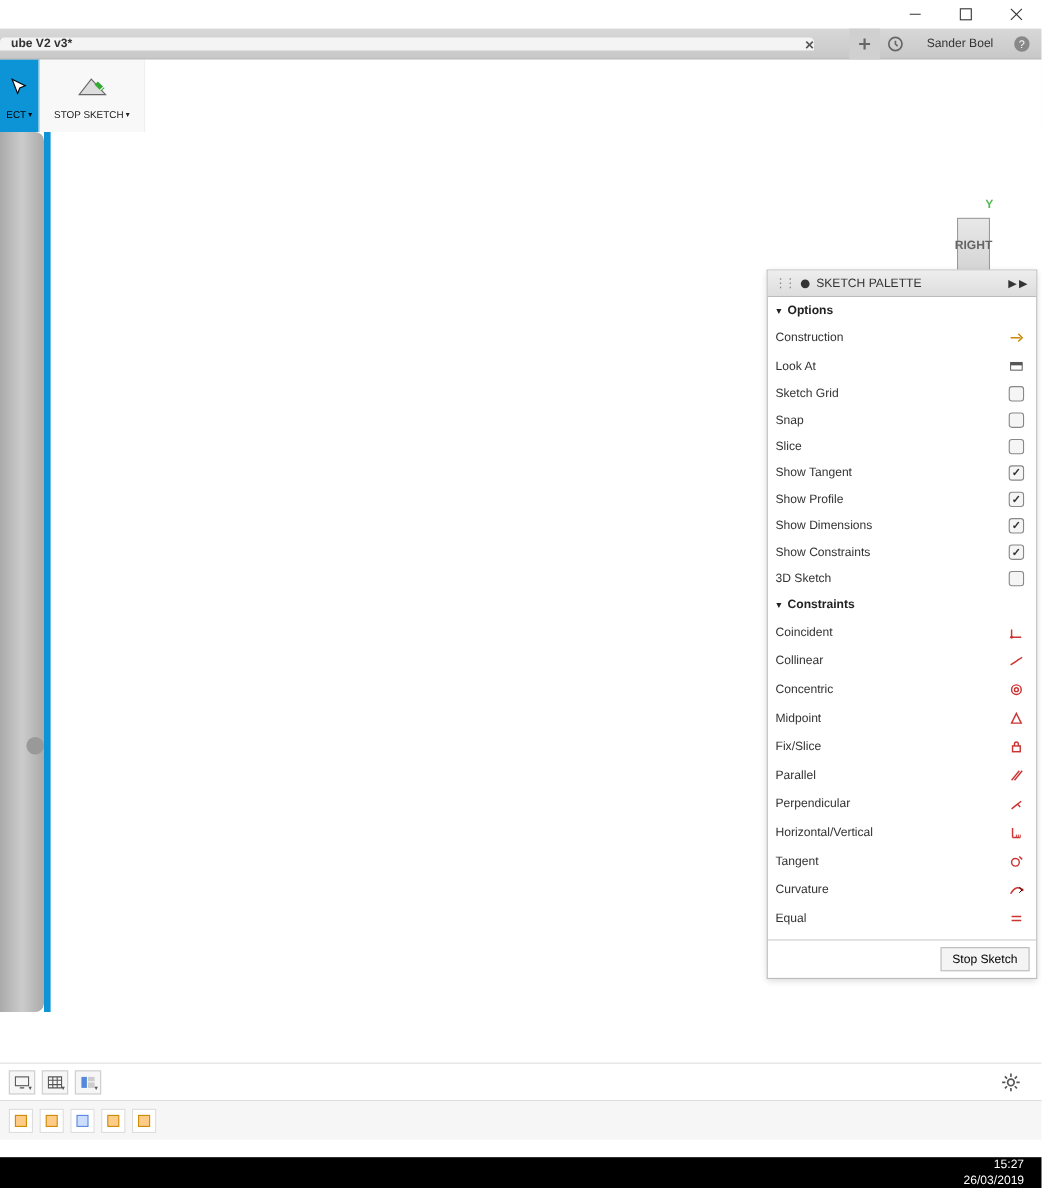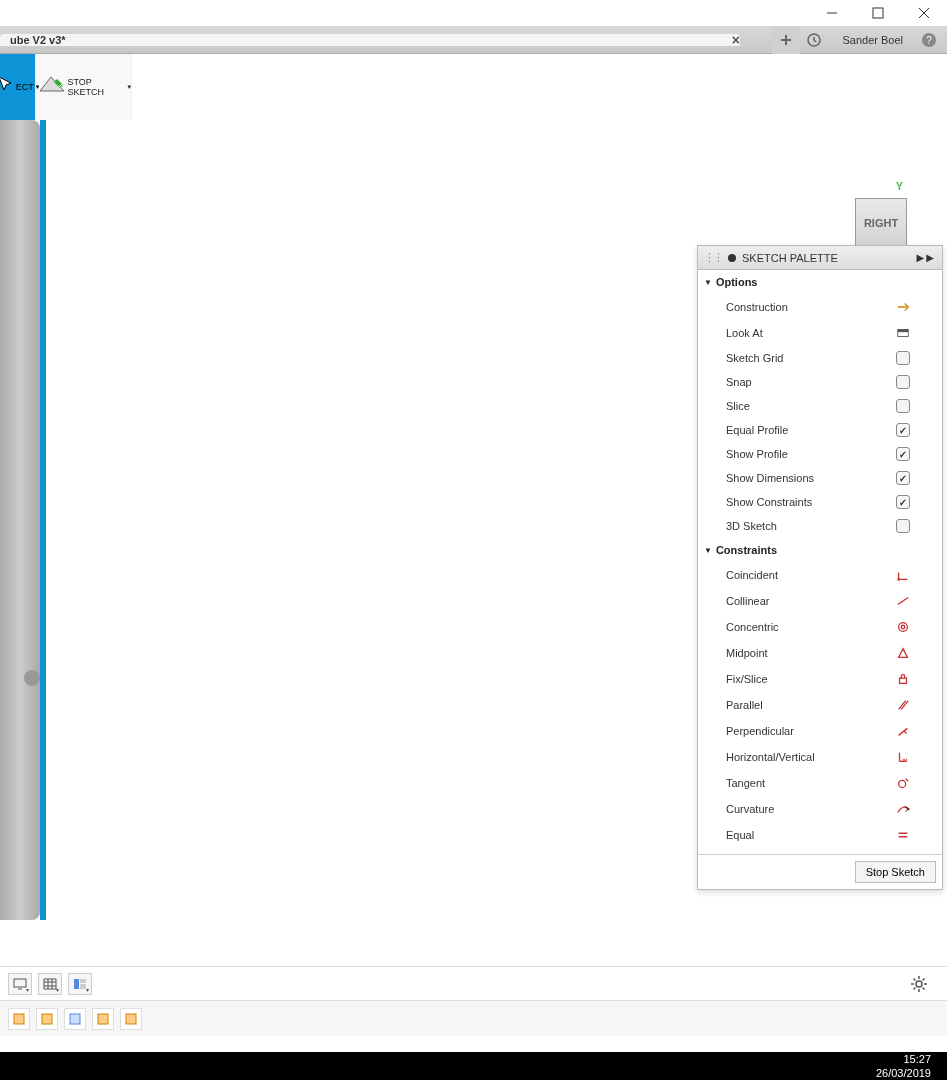--- a/index.html
+++ b/index.html
@@ -15,49 +15,49 @@
 .tab-wrap { flex: 1; display: flex; align-items: center; }
 .tab-add { width: 28px; height: 28px; display: flex; align-items: center; justify-content: center; background: #d0d0d0; cursor: pointer; }
 .tab-add svg { width: 14px; height: 14px; fill: #666; }
 .tab-clock { width: 28px; height: 28px; display: flex; align-items: center; justify-content: center; cursor: pointer; }
 .tab-clock svg { width: 16px; height:16px; fill: none; stroke: #666; stroke-width: 1.5; }
 .user { font-size: 11px; color: #333; padding: 0 14px; }
 .help-icon { width: 24px; height: 24px; display: flex; align-items: center; justify-content: center; margin-right: 6px; cursor: pointer; }
 .help-icon svg { width: 16px; height: 16px; fill: #888; }
 
 .toolbar { height: 66px; background: #f8f8f8; display: flex; }
-.tool { width: 64px; display: flex; flex-direction: row; align-items: center; justify-content: center; border-right: 1px solid #eee; font-size: 9px; color: #222; cursor: pointer; }
+.tool { width: 64px; display: flex; flex-direction: column; align-items: center; justify-content: center; border-right: 1px solid #eee; font-size: 9px; color: #222; cursor: pointer; }
 .tool .icon-box { width: 34px; height: 30px; display: flex; align-items: center; justify-content: center; margin-bottom: 4px; }
 .tool.selected { background: #0d94d6; color: #000; }
 .tool-label { display: flex; align-items: center; gap: 2px; }
 .tool-label::after { content: '▾'; font-size: 7px; }
 .toolbar-rest { flex: 1; background: #fff; }
 
 .canvas { position: absolute; top: 120px; left: 0; right: 0; bottom: 114px; background: #fff; }
 .greycyl { position: absolute; left: 0; top: 0; width: 40px; height: 800px; background: linear-gradient(to right, #aaa, #ccc, #aaa); border-radius: 0 8px 8px 0; }
 .bluebar { position: absolute; left: 40px; top: 0; width: 6px; height: 800px; background: #0d94d6; }
 .greycirc { position: absolute; left: 24px; top: 550px; width: 16px; height: 16px; border-radius: 50%; background: #999; }
 
 .viewcube { position: absolute; right: 28px; top: 62px; width: 76px; height: 86px; }
 .viewcube .axis-y { position: absolute; right: 16px; top: -2px; color: #5b5; font-size: 11px; font-weight: bold; }
 .viewcube .axis-x { position: absolute; right: -4px; bottom: -2px; color: #e55; font-size: 11px; font-weight: bold; }
 .viewcube .axis-z { position: absolute; left: -10px; bottom: 8px; color: #58d; font-size: 11px; font-weight: bold; }
-.viewcube .cube { position: absolute; top: 16px; left: 12px; width: 52px; height: 50px; background: linear-gradient(#e8e8e8, #d4d4d4); border: 1px solid #999; display: flex; align-items: center; justify-content: center; font-size: 11px; font-weight: bold; color: #666; cursor: pointer; }
+.viewcube .cube { position: absolute; top: 16px; left: 27px; width: 30px; height: 50px; background: linear-gradient(#e8e8e8, #d4d4d4); border: 1px solid #999; display: flex; align-items: center; justify-content: center; font-size: 11px; font-weight: bold; color: #666; cursor: pointer; }
 
 .palette { position: absolute; right: 4px; top: 245px; width: 246px; background: #fff; border: 1px solid #bbb; box-shadow: 0 2px 6px rgba(0,0,0,.15); }
 .palette-header { height: 24px; background: linear-gradient(#eee,#ddd); display: flex; align-items: center; padding: 0 6px; font-size: 11px; color: #333; border-bottom: 1px solid #bbb; }
 .palette-header .grip { margin-right: 6px; letter-spacing: -2px; color: #888; }
 .palette-header .bullet { width: 8px; height: 8px; border-radius: 50%; background: #333; margin-right: 6px; }
 .palette-header .expand { margin-left: auto; cursor: pointer; font-size: 10px; letter-spacing: 2px; color: #333; }
 .palette-body { max-height: 700px; overflow-y: auto; padding-bottom: 6px; }
 .palette-body::-webkit-scrollbar { width: 10px; }
 .palette-body::-webkit-scrollbar-thumb { background: #bbb; border-radius: 5px; }
 .section-header { padding: 6px 6px; font-size: 11px; font-weight: bold; color: #222; display: flex; align-items: center; cursor: pointer; }
 .section-header::before { content: '▼'; font-size: 8px; margin-right: 4px; }
-.row { display: flex; align-items: center; padding: 5px 28px; font-size: 11px; color: #333; }
+.row { display: flex; align-items: center; padding: 5px 7px; font-size: 11px; color: #333; }
 .row .label { flex: 1; }
 .row .ctrl { width: 22px; display: flex; justify-content: center; }
 .chk { width: 14px; height: 14px; border: 1px solid #888; border-radius: 3px; background: #f5f5f5; display: flex; align-items: center; justify-content: center; cursor: pointer; }
 .chk.checked::after { content: '✓'; font-size: 10px; color: #333; font-weight: bold; }
 .constraint-icon { width: 16px; height: 16px; display: flex; align-items: center; justify-content: center; cursor: pointer; }
 .constraint-icon svg { width: 14px; height: 14px; }
 .palette-footer { border-top: 1px solid #ccc; padding: 6px; display: flex; justify-content: flex-end; }
 .palette-footer button { font-size: 11px; padding: 4px 10px; background: #f4f4f4; border: 1px solid #bbb; cursor: pointer; }
 
 .bottombar { position: absolute; left: 0; right: 0; bottom: 80px; height: 34px; background: #fff; border-top: 1px solid #ddd; display: flex; align-items: center; padding: 0 8px; gap: 6px; }
@@ -197,21 +197,21 @@
             <span class="chk"></span>
           </span>
         </div>
         <div class="row">
           <span class="label">Slice</span>
           <span class="ctrl">
             <span class="chk"></span>
           </span>
         </div>
         <div class="row">
-          <span class="label">Equal Profile</span>
+          <span class="label">Show Tangent</span>
           <span class="ctrl">
             <span class="chk checked"></span>
           </span>
         </div>
         <div class="row">
           <span class="label">Show Profile</span>
           <span class="ctrl">
             <span class="chk checked"></span>
           </span>
         </div>

